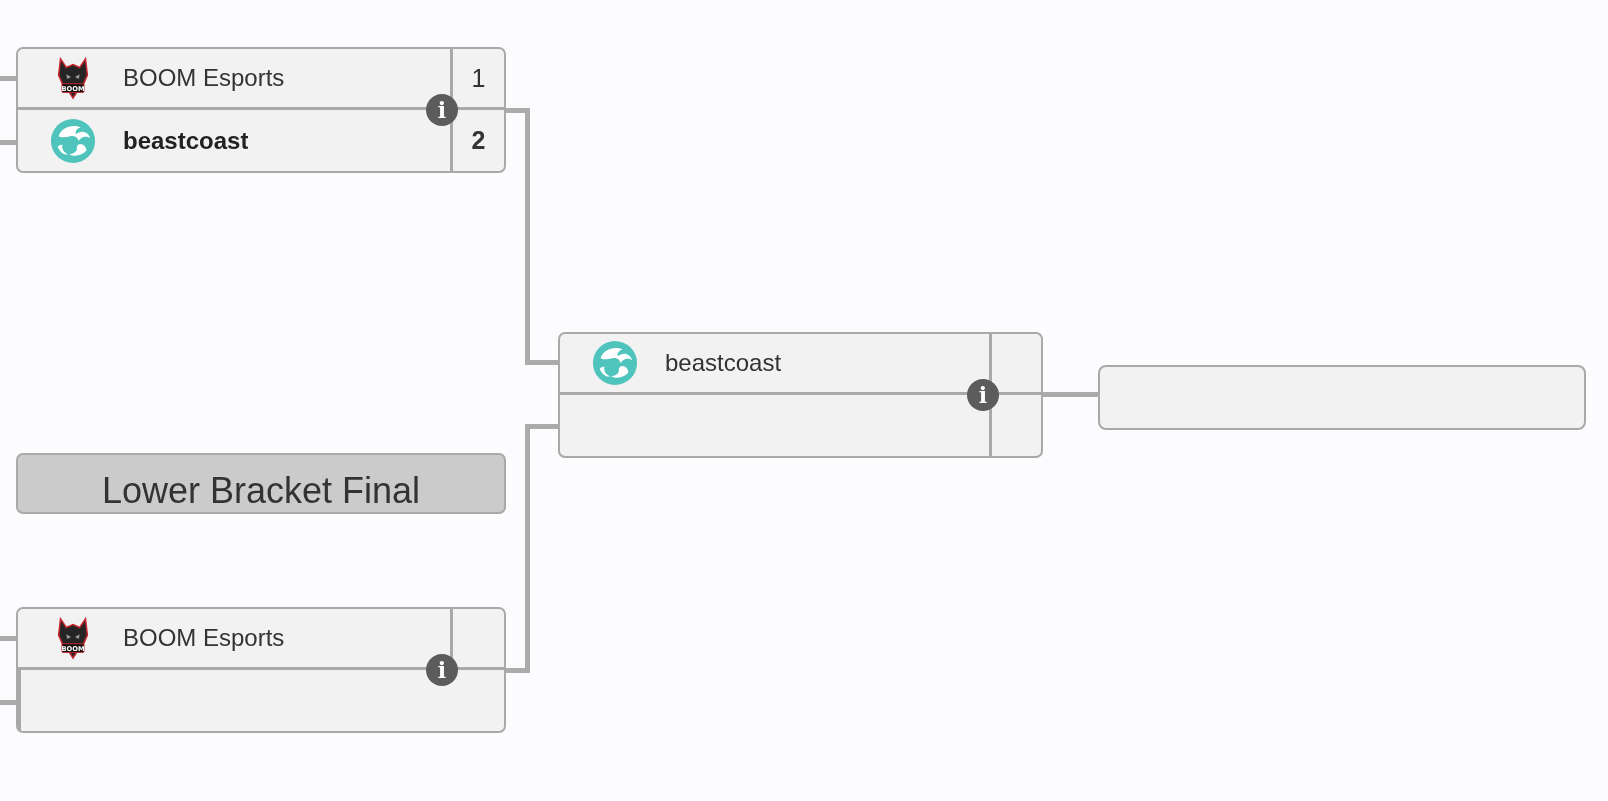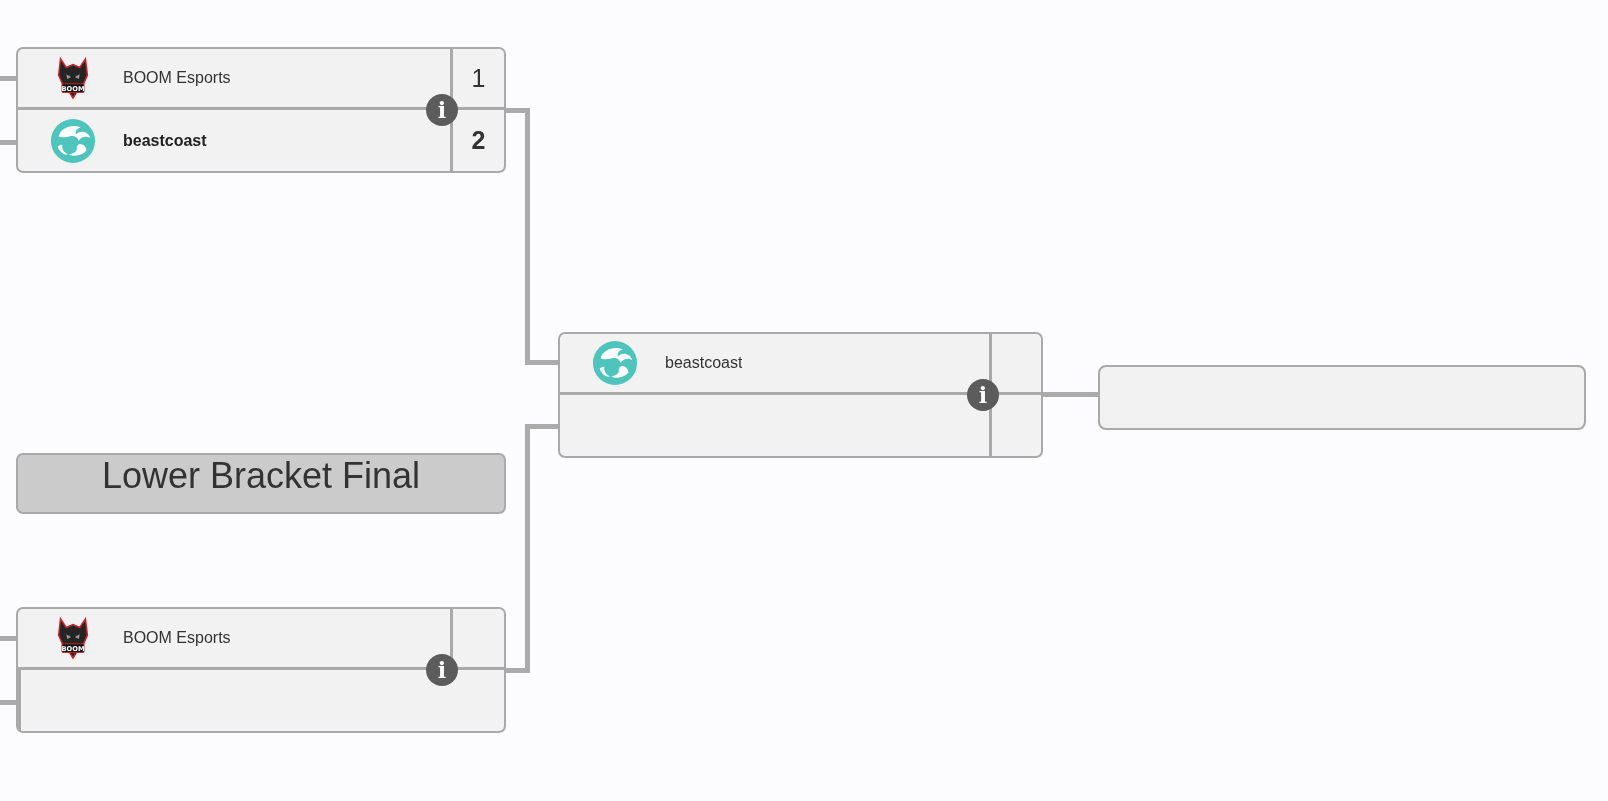--- a/index.html
+++ b/index.html
@@ -34,21 +34,21 @@
   .cell.score{
     border-left:3px solid #a9a9a9;
     justify-content:center;
     font-size:25px;color:#333;
   }
   .cell.name{
     padding-left:32px;
     gap:27px;
   }
   .team-name{
-    font-size:16px;color:#333;
+    font-size:24px;color:#333;
     white-space:nowrap;overflow:hidden;text-overflow:ellipsis;
   }
   .winner .team-name,.winner-score{font-weight:700;color:#222;}
   .logo{width:46px;height:46px;flex:0 0 46px;display:flex;align-items:center;justify-content:center;}
   .logo svg{width:46px;height:46px;display:block;}
   
   .info{
     position:absolute;
     width:32px;height:32px;
     top:50%;right:46px;
@@ -65,21 +65,21 @@
     line-height:1;
   }
   
   .round-header{
     position:absolute;
     left:16px;top:453px;width:490px;height:61px;
     box-sizing:border-box;
     background:#cbcbcb;
     border:2px solid #a9a9a9;
     border-radius:7px;
-    display:flex;align-items:flex-start;justify-content:center;
+    display:flex;align-items:flex-end;justify-content:center;
     font-size:36px;color:#333;
   }
   
   .advance-slot{
     position:absolute;
     left:1098px;top:365px;width:488px;height:65px;
     box-sizing:border-box;
     background:#f2f2f2;
     border:2px solid #a9a9a9;
     border-radius:8px;

